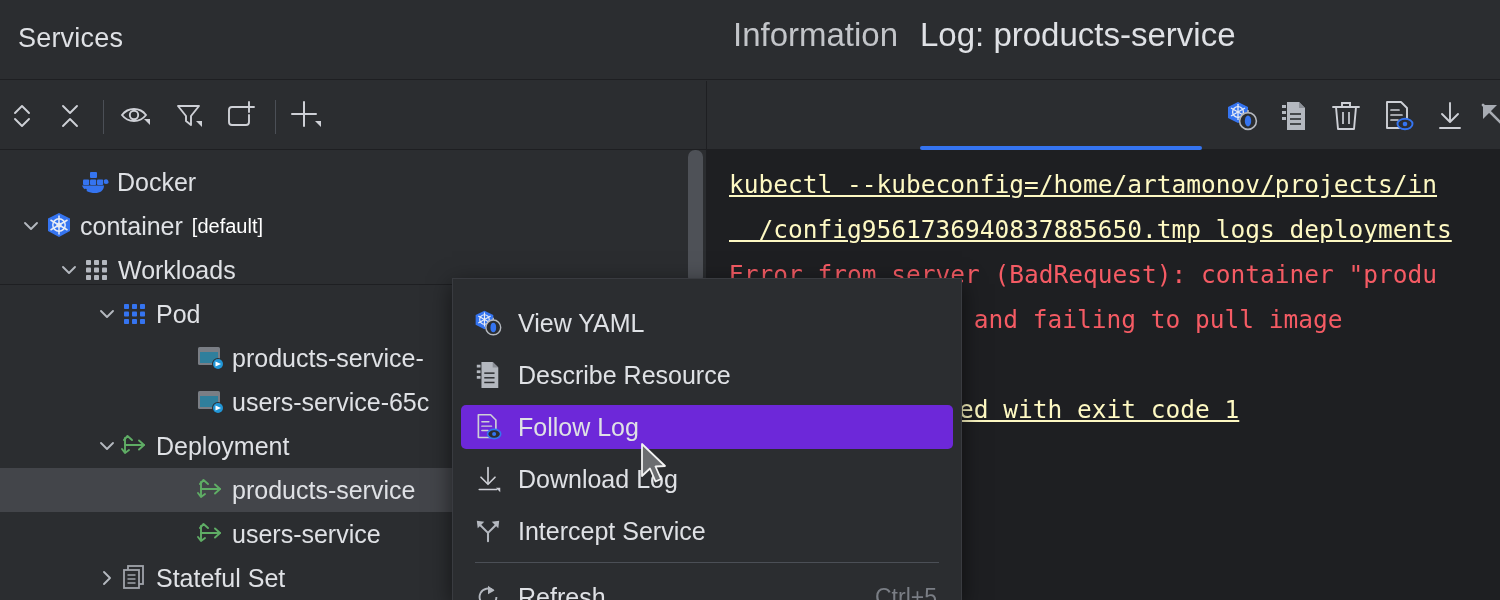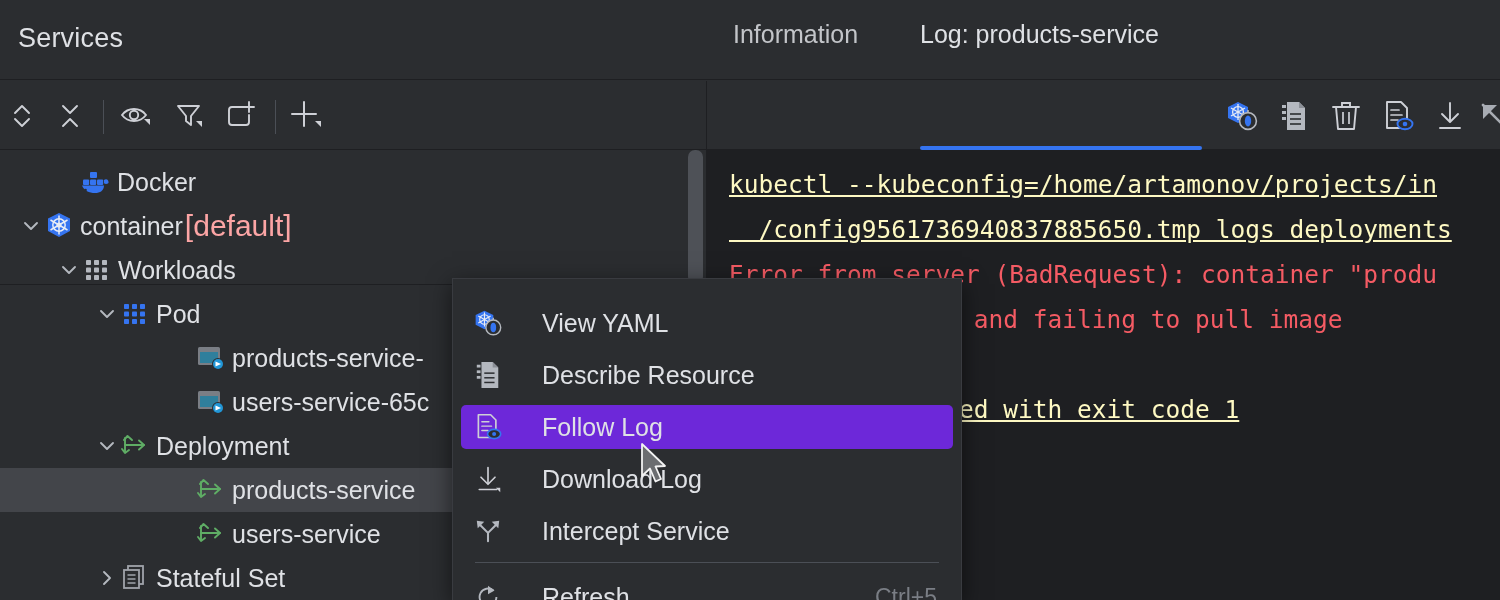--- a/index.html
+++ b/index.html
@@ -56,21 +56,21 @@
     position: absolute; left: 0; width: 707px; height: 44px;
     display: flex; align-items: center;
     white-space: nowrap;
   }
   .tree-row.selected { background: #43454a; }
   .tw { display:inline-block; width: 26px; height: 26px; flex: 0 0 26px;
         display:flex; align-items:center; justify-content:center; }
   .ticon { display:flex; align-items:center; justify-content:center;
            width: 30px; flex: 0 0 30px; }
   .tlabel { font-size: 25px; color: #dfe1e5; margin-left: 6px; }
-  .tdim { font-size: 30px; color: #fca5a5; margin-left: 2px; }
+  .tdim { font-size: 20px; color: #ffffff; margin-left: 9px; }
 
   
   .tree-scrollbar {
     position: absolute; left: 688px; top: 150px; width: 15px; height: 134px;
     background: #4e5157; border-radius: 7px;
   }
   .panel-divider {
     position: absolute; left: 706px; top: 81px; width: 1px; height: 519px;
     background: #1e1f22;
   }
@@ -86,21 +86,21 @@
   }
   .tabbar {
     position: absolute; left: 0; top: 0; width: 793px; height: 69px;
     background: #2b2d30;
     border-bottom: 1px solid #1e1f22;
     box-sizing: border-box;
   }
   .tab {
     position: absolute; top: 0; height: 69px;
     display: flex; align-items: center;
-    font-size: 25px; color: #dfe1e5;
+    font-size: 33px; color: #dfe1e5;
   }
   .tab.inactive { color: #c3c5c9; }
   .tab-underline {
     position: absolute; height: 4px; background: #3574f0; border-radius: 2px;
   }
   .rt-icon {
     position: absolute; top: 94px; width: 44px; height: 44px;
     display: flex; align-items: center; justify-content: center;
   }
 
@@ -126,21 +126,20 @@
     border: 1px solid #393b40;
     border-bottom: none;
     box-shadow: 0 6px 22px rgba(0,0,0,0.55);
     box-sizing: border-box;
     overflow: hidden;
   }
   .mi {
     position: absolute; left: 8px; width: 492px; height: 44px;
     display: flex; align-items: center;
     border-radius: 5px;
-    gap: 24px;
   }
   .mi.hl { background: #6d28d9; }
   .mi-icon {
     width: 34px; flex: 0 0 34px;
     display: flex; align-items: center; justify-content: center;
     margin-left: 10px;
   }
   .mi-label { font-size: 25px; color: #dfe1e5; margin-left: 13px; }
   .mi-shortcut {
     position: absolute; right: 16px; font-size: 23px; color: #7a7e85;

